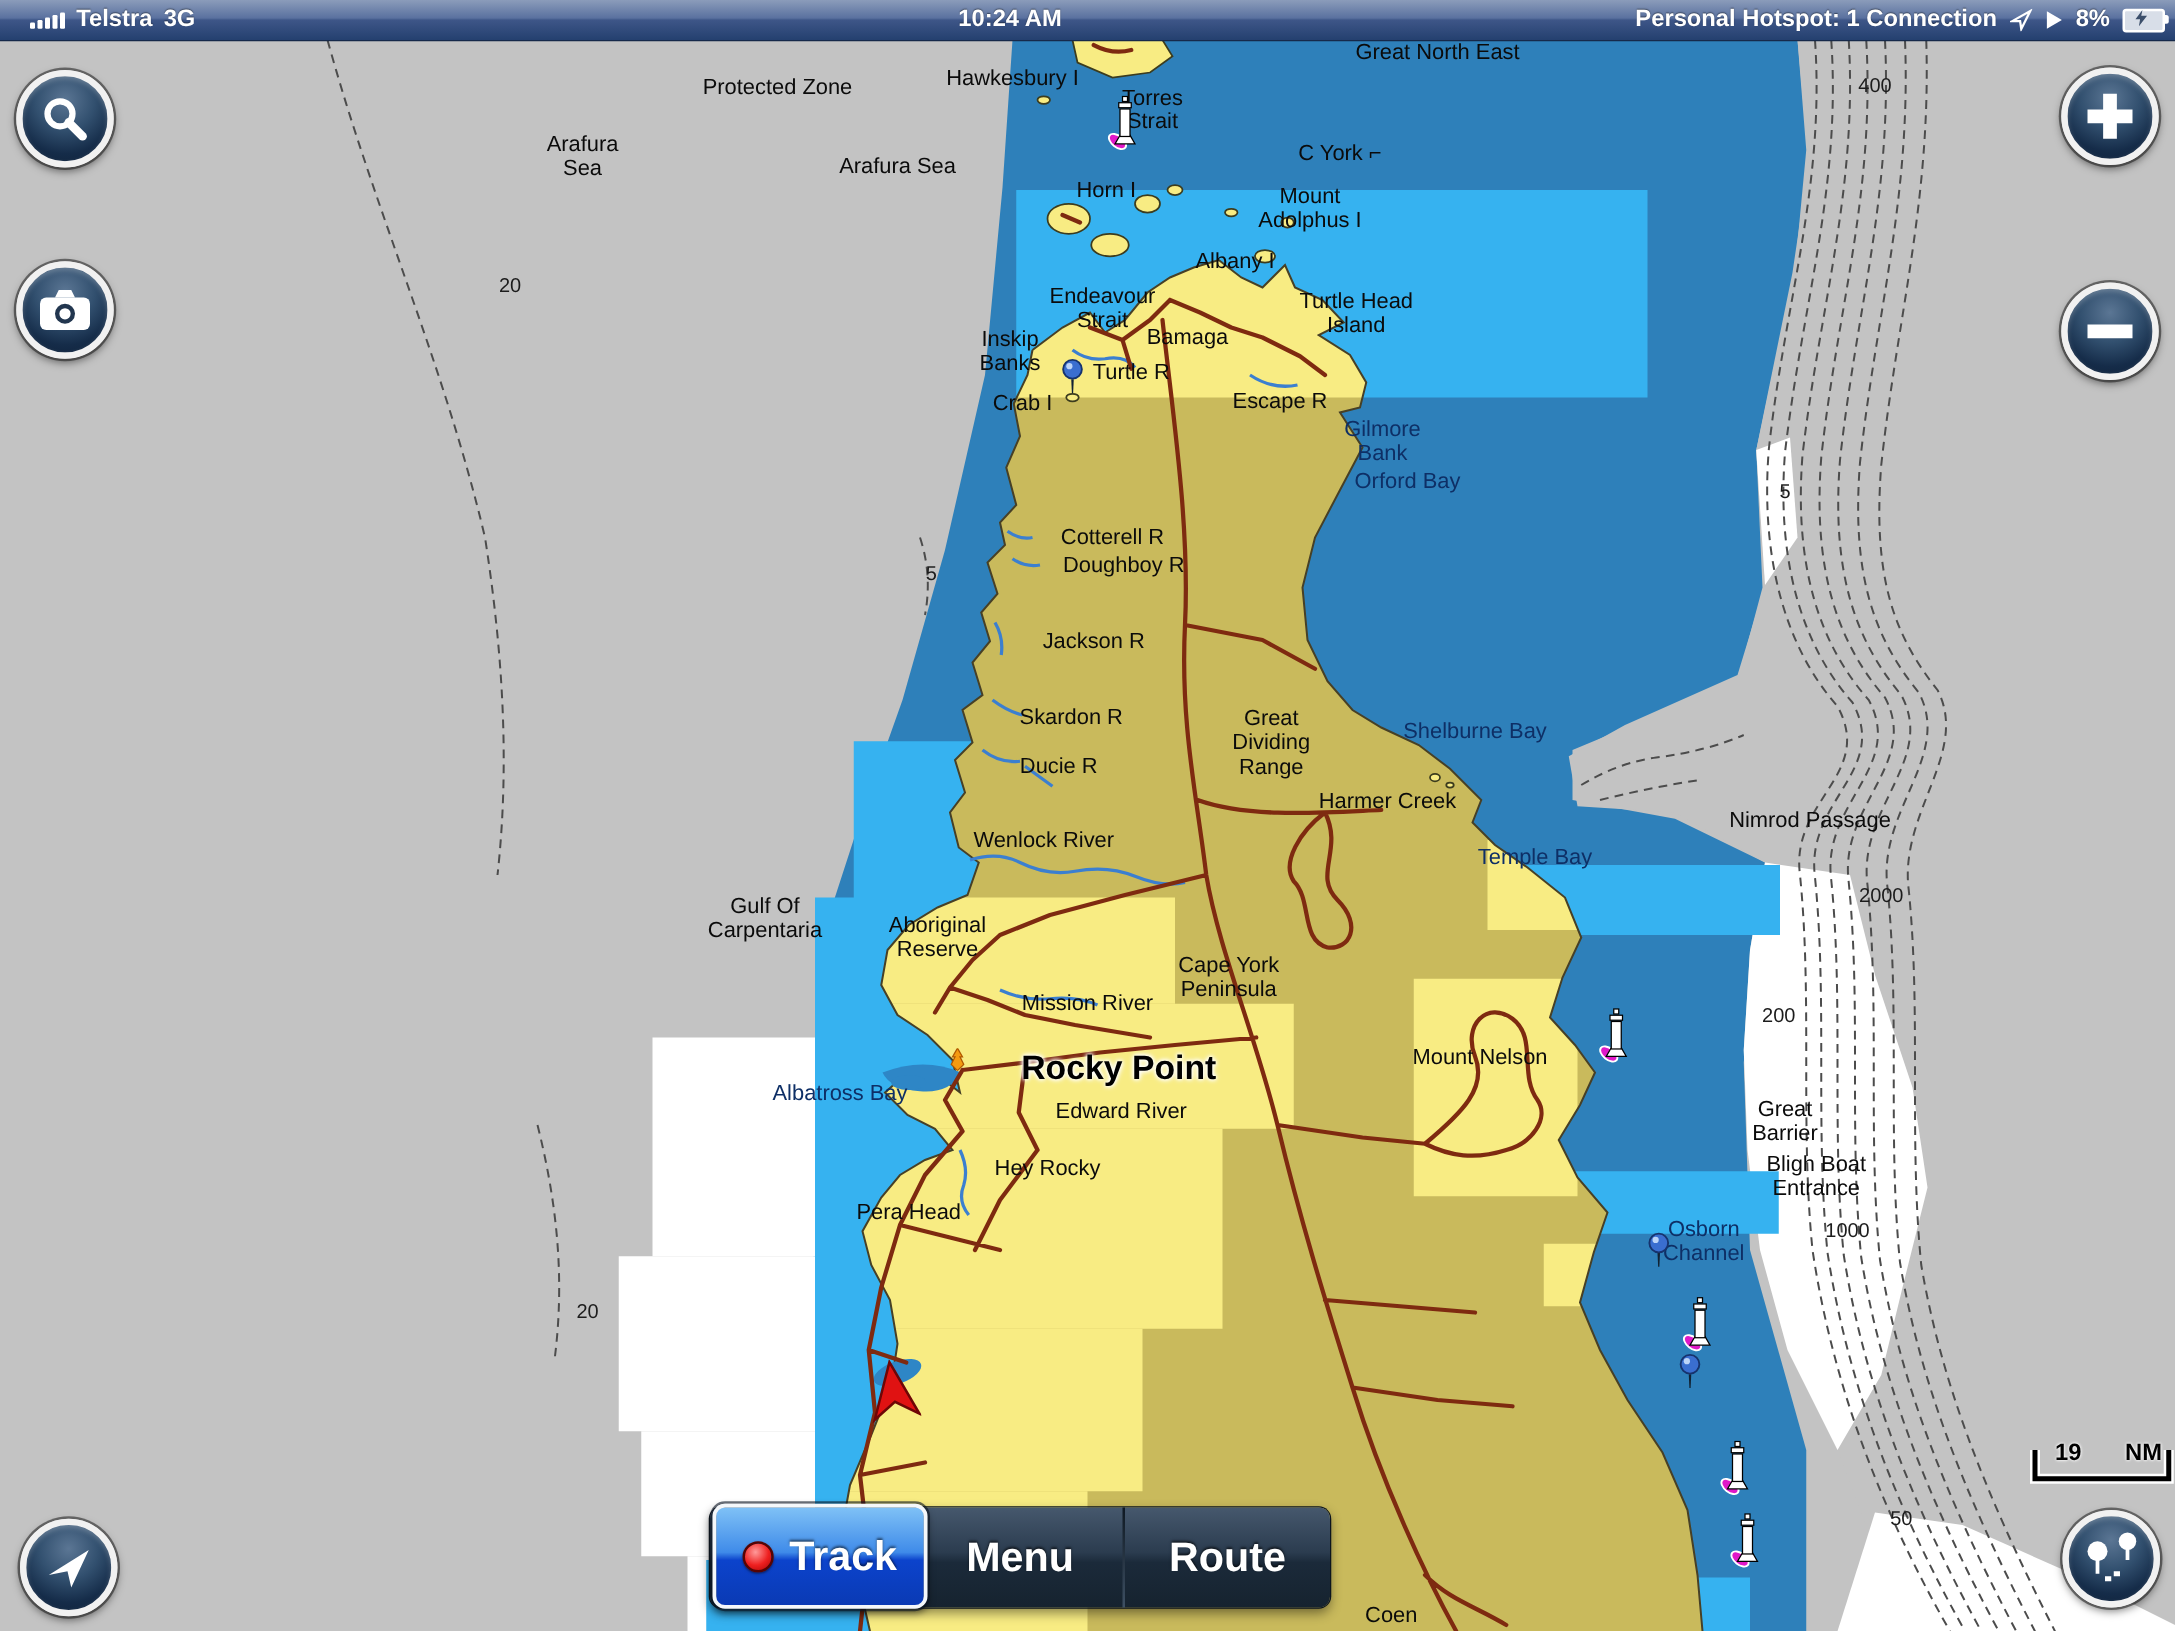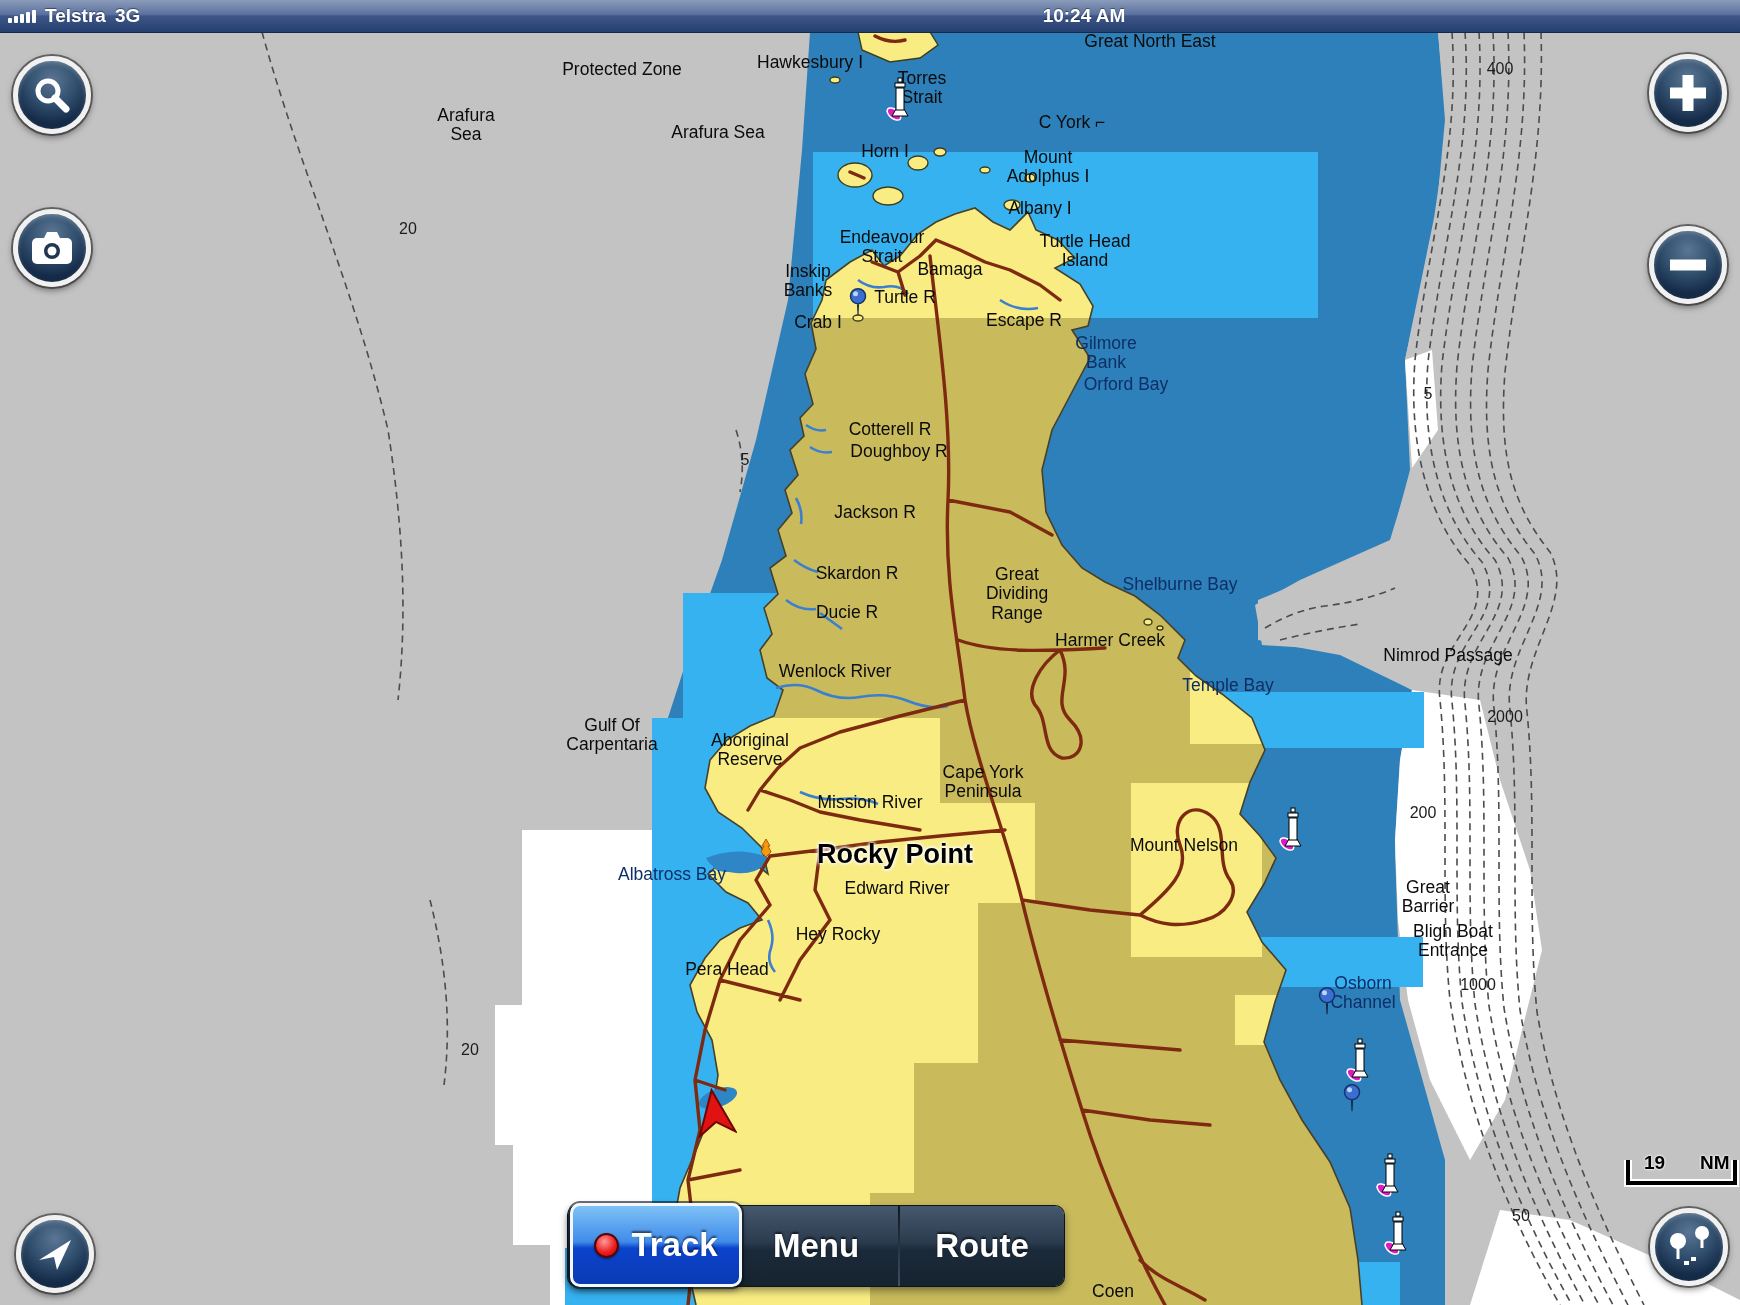--- a/index.html
+++ b/index.html
@@ -4,21 +4,21 @@
 <style>
   html,body{margin:0;padding:0;width:1740px;height:1305px;overflow:hidden;
     font-family:"Liberation Sans",sans-serif;background:#c3c3c3;}
   #stage{position:relative;width:1740px;height:1305px;overflow:hidden;}
 
   
   #statusbar{position:absolute;left:0;top:0;width:1740px;height:32px;z-index:50;
     background:linear-gradient(#8b9cba 0%,#5a719f 45%,#3e5688 50%,#24406f 100%);
     border-bottom:1px solid #16294a;color:#fff;display:flex;align-items:center;
     font-size:19px;font-weight:bold;text-shadow:0 -1px 1px rgba(0,0,0,.45);}
-  .sb-left{display:flex;align-items:center;gap:9px;padding-left:8px;width:420px;}
+  .sb-left{display:flex;align-items:center;gap:9px;padding-left:24px;width:420px;}
   .sb-center{flex:1;text-align:center;}
   .sb-right{display:flex;align-items:center;justify-content:flex-end;gap:10px;padding-right:8px;width:560px;}
   .sigbars{display:flex;align-items:flex-end;gap:2px;height:14px;}
   .sigbars i{display:block;width:4px;background:#fff;border-radius:1px;}
   .bat{position:relative;width:30px;height:15px;border:2px solid #fff;border-radius:3px;background:#d8dee8;}
   .bat:after{content:"";position:absolute;right:-5px;top:3px;width:3px;height:7px;background:#fff;border-radius:0 2px 2px 0;}
 
   
   #chart{position:absolute;left:0;top:0;}
   .map-label{position:absolute;transform:translate(-50%,-50%);color:#0b0b0b;
@@ -191,21 +191,21 @@
       <div class="map-label" style="left: 922px; top: 88px;">Torres
 Strait</div>
       <div class="map-label" style="left: 1150px; top: 42px;">Great North East</div>
       <div class="map-label" style="left: 466px; top: 125px;">Arafura
 Sea</div>
       <div class="map-label" style="left: 718px; top: 133px;">Arafura Sea</div>
       <div class="map-label" style="left: 885px; top: 152px;">Horn I</div>
       <div class="map-label" style="left: 1072px; top: 123px;">C York ⌐</div>
       <div class="map-label" style="left: 1048px; top: 167px;">Mount
 Adolphus I</div>
-      <div class="map-label" style="left: 1040px; top: 209px;">Albany I</div>
+      <div class="map-label" style="left: 988px; top: 209px;">Albany I</div>
       <div class="map-label" style="left: 882px; top: 247px;">Endeavour
 Strait</div>
       <div class="map-label" style="left: 1085px; top: 251px;">Turtle Head
 Island</div>
       <div class="map-label" style="left: 808px; top: 281px;">Inskip
 Banks</div>
       <div class="map-label" style="left: 950px; top: 270px;">Bamaga</div>
       <div class="map-label" style="left: 905px; top: 298px;">Turtle R</div>
       <div class="map-label" style="left: 818px; top: 323px;">Crab I</div>
       <div class="map-label" style="left: 1024px; top: 321px;">Escape R</div>
@@ -320,20 +320,35 @@
       <i style="height:5px"></i>
           <i style="height:7px"></i>
           <i style="height:9px"></i>
           <i style="height:11px"></i>
           <i style="height:13px"></i>
     </span>
     <span>Telstra</span>
     <span>3G</span>
   </div>
   <div class="sb-center">10:24 AM</div>
+  <div class="sb-right">
+    <span>Personal Hotspot: 1 Connection</span>
+    <svg width="18" height="18" viewBox="0 0 20 20">
+      <path d="M2,11 L18,2 L10,18 L9,11 Z" fill="none" stroke="#fff" stroke-width="2"></path>
+    </svg>
+    <svg width="15" height="16" viewBox="0 0 14 16">
+      <path d="M1,1 L13,8 L1,15 Z" fill="#fff"></path>
+    </svg>
+    <span>8%</span>
+    <span class="bat">
+      <svg width="14" height="13" viewBox="0 0 14 14" style="position:absolute;left:6px;top:-1px">
+        <path d="M8,0 L2,8 L6,8 L5,14 L12,5 L7,5 Z" fill="#3c4f6b"></path>
+      </svg>
+    </span>
+  </div>
 </div>
 
 <div class="cbtn" style="left:13px;top:56px;">
   <svg width="40" height="40" viewBox="0 0 40 40">
     <circle cx="16" cy="16" r="10" fill="none" stroke="#fff" stroke-width="5"></circle>
     <line x1="23" y1="23" x2="34" y2="34" stroke="#fff" stroke-width="7" stroke-linecap="round"></line>
   </svg>
 </div>
 <div class="cbtn" style="left:13px;top:209px;">
   <svg width="42" height="34" viewBox="0 0 42 34">

